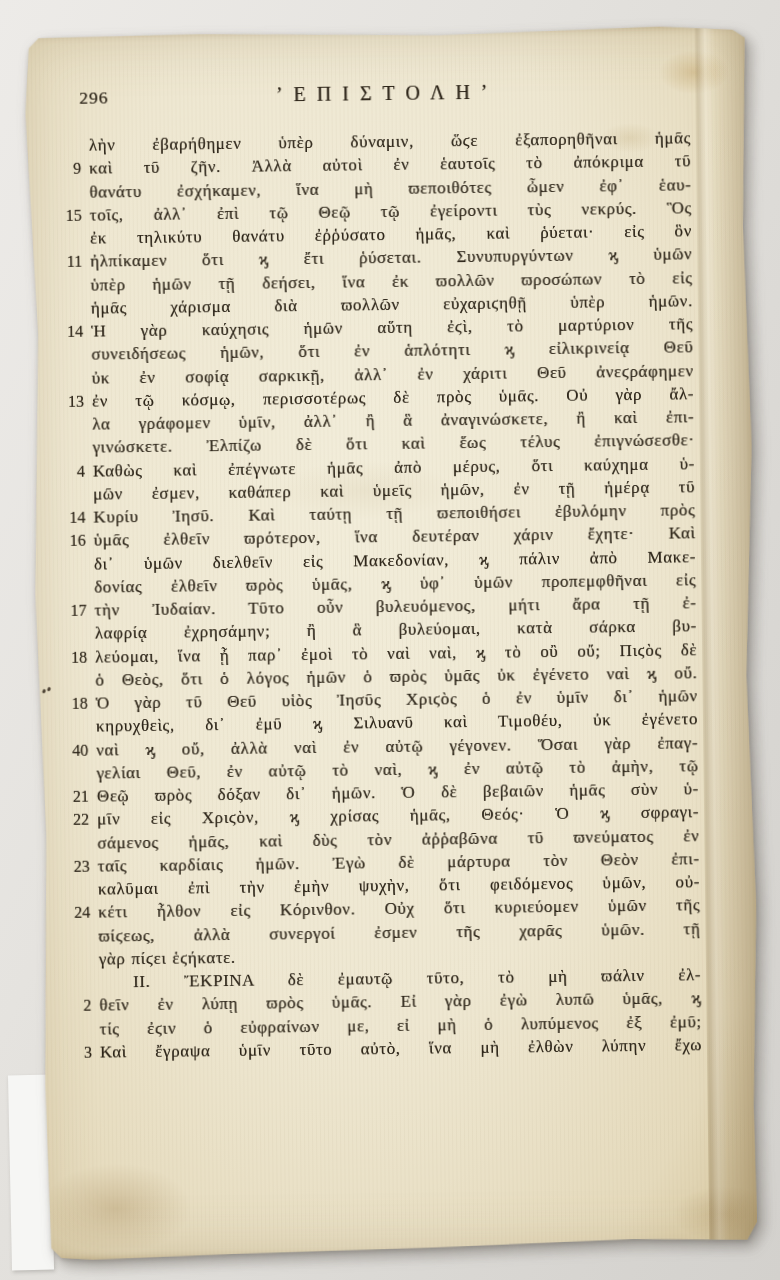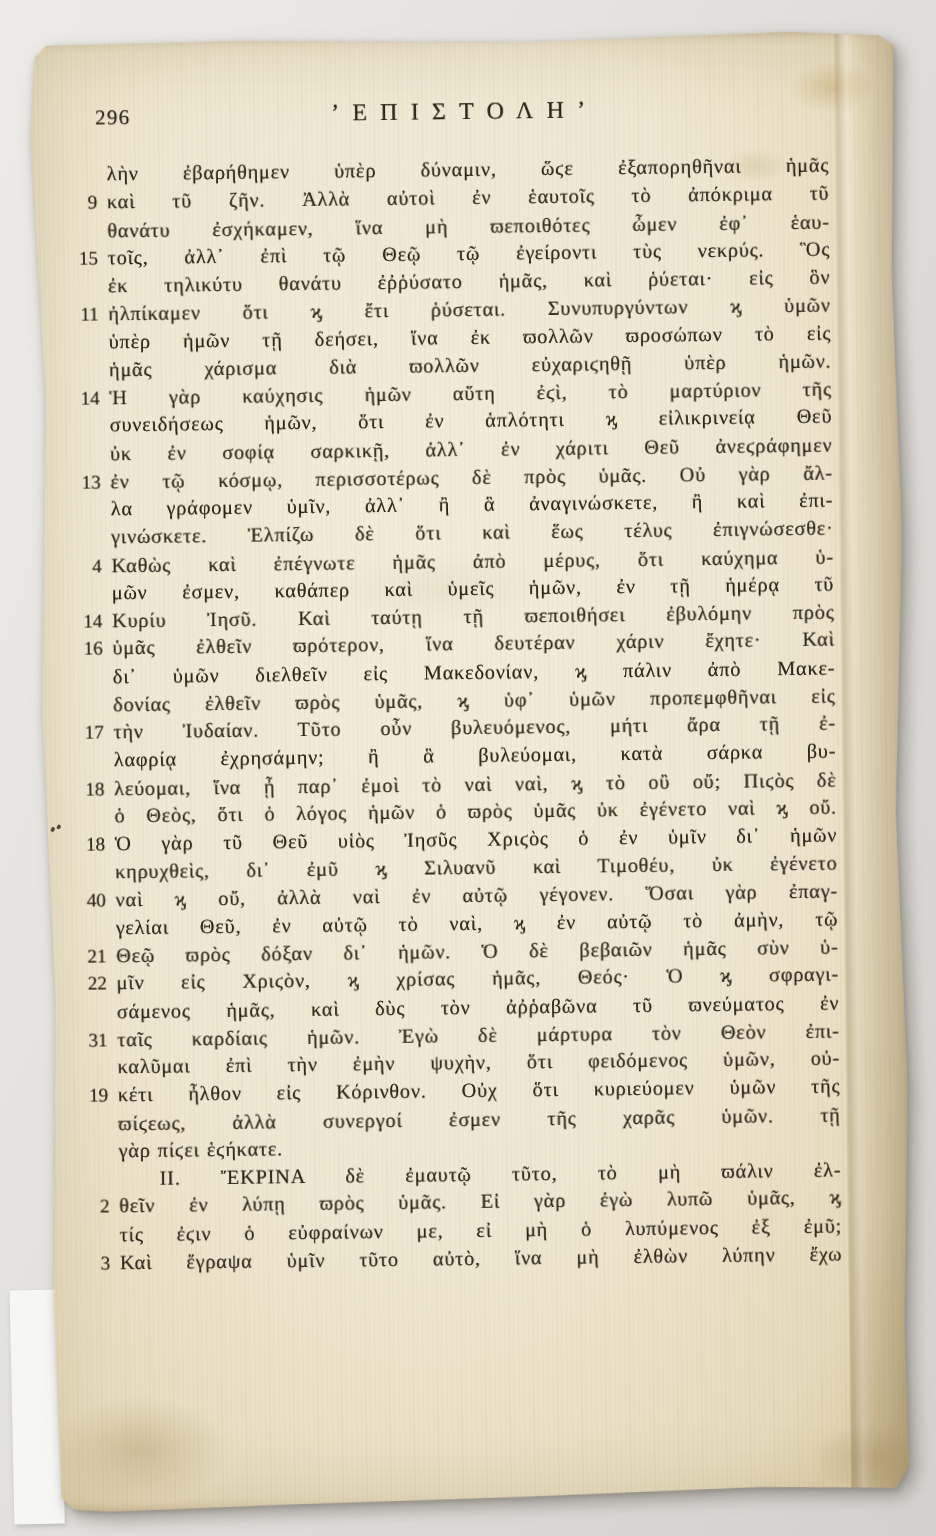--- a/index.html
+++ b/index.html
@@ -212,29 +212,29 @@
           </div>
           <div class="line">
             <span class="vnum">22</span>
             <span class="ltxt">μῖν εἰς Χριϛὸν, ϗ χρίσας ἡμᾶς, Θεός· Ὁ ϗ σφραγι-</span>
           </div>
           <div class="line">
             <span class="vnum"></span>
             <span class="ltxt">σάμενος ἡμᾶς, καὶ δὺς τὸν ἀῤῥαβῶνα τῦ ϖνεύματος ἐν</span>
           </div>
           <div class="line">
-            <span class="vnum">31</span>
+            <span class="vnum">23</span>
             <span class="ltxt">ταῖς καρδίαις ἡμῶν. Ἐγὼ δὲ μάρτυρα τὸν Θεὸν ἐπι-</span>
           </div>
           <div class="line">
             <span class="vnum"></span>
             <span class="ltxt">καλῦμαι ἐπὶ τὴν ἐμὴν ψυχὴν, ὅτι φειδόμενος ὑμῶν, οὐ-</span>
           </div>
           <div class="line">
-            <span class="vnum">19</span>
+            <span class="vnum">24</span>
             <span class="ltxt">κέτι ἦλθον εἰς Κόρινθον. Οὐχ ὅτι κυριεύομεν ὑμῶν τῆς</span>
           </div>
           <div class="line">
             <span class="vnum"></span>
             <span class="ltxt">ϖίϛεως, ἀλλὰ συνεργοί ἐσμεν τῆς χαρᾶς ὑμῶν. τῇ</span>
           </div>
           <div class="line nojust">
             <span class="vnum"></span>
             <span class="ltxt">γὰρ πίϛει ἑϛήκατε.</span>
           </div>

